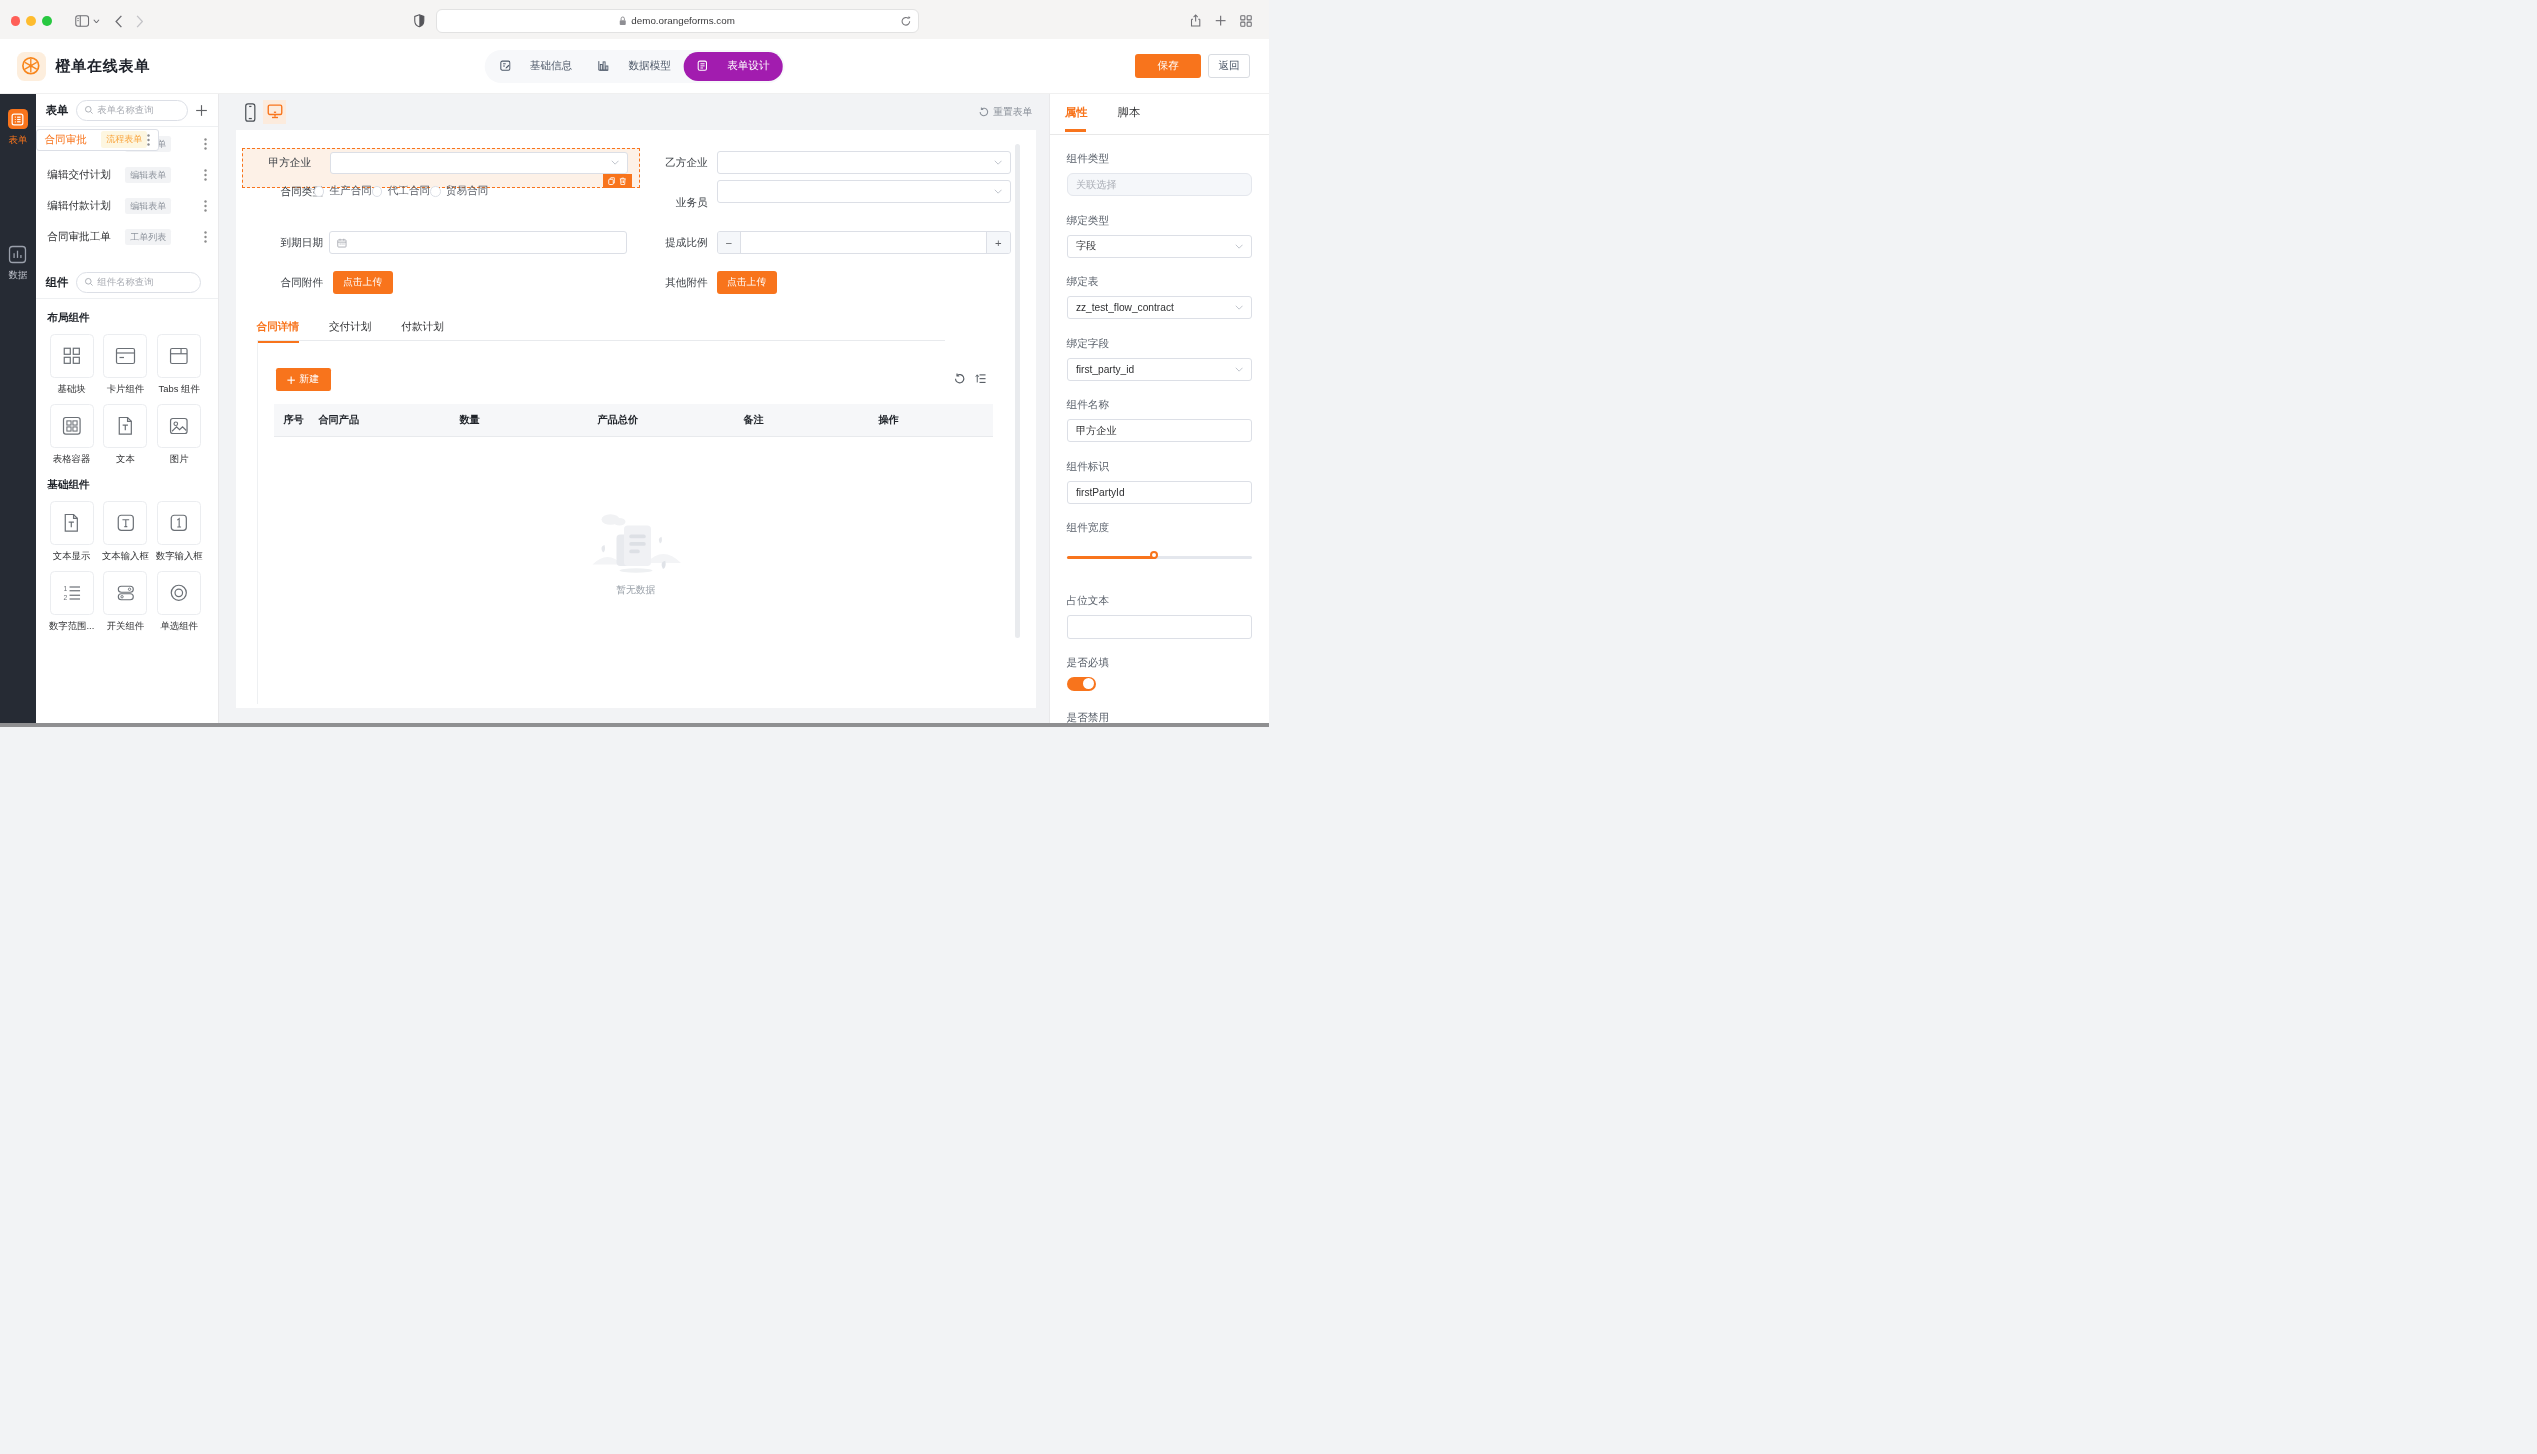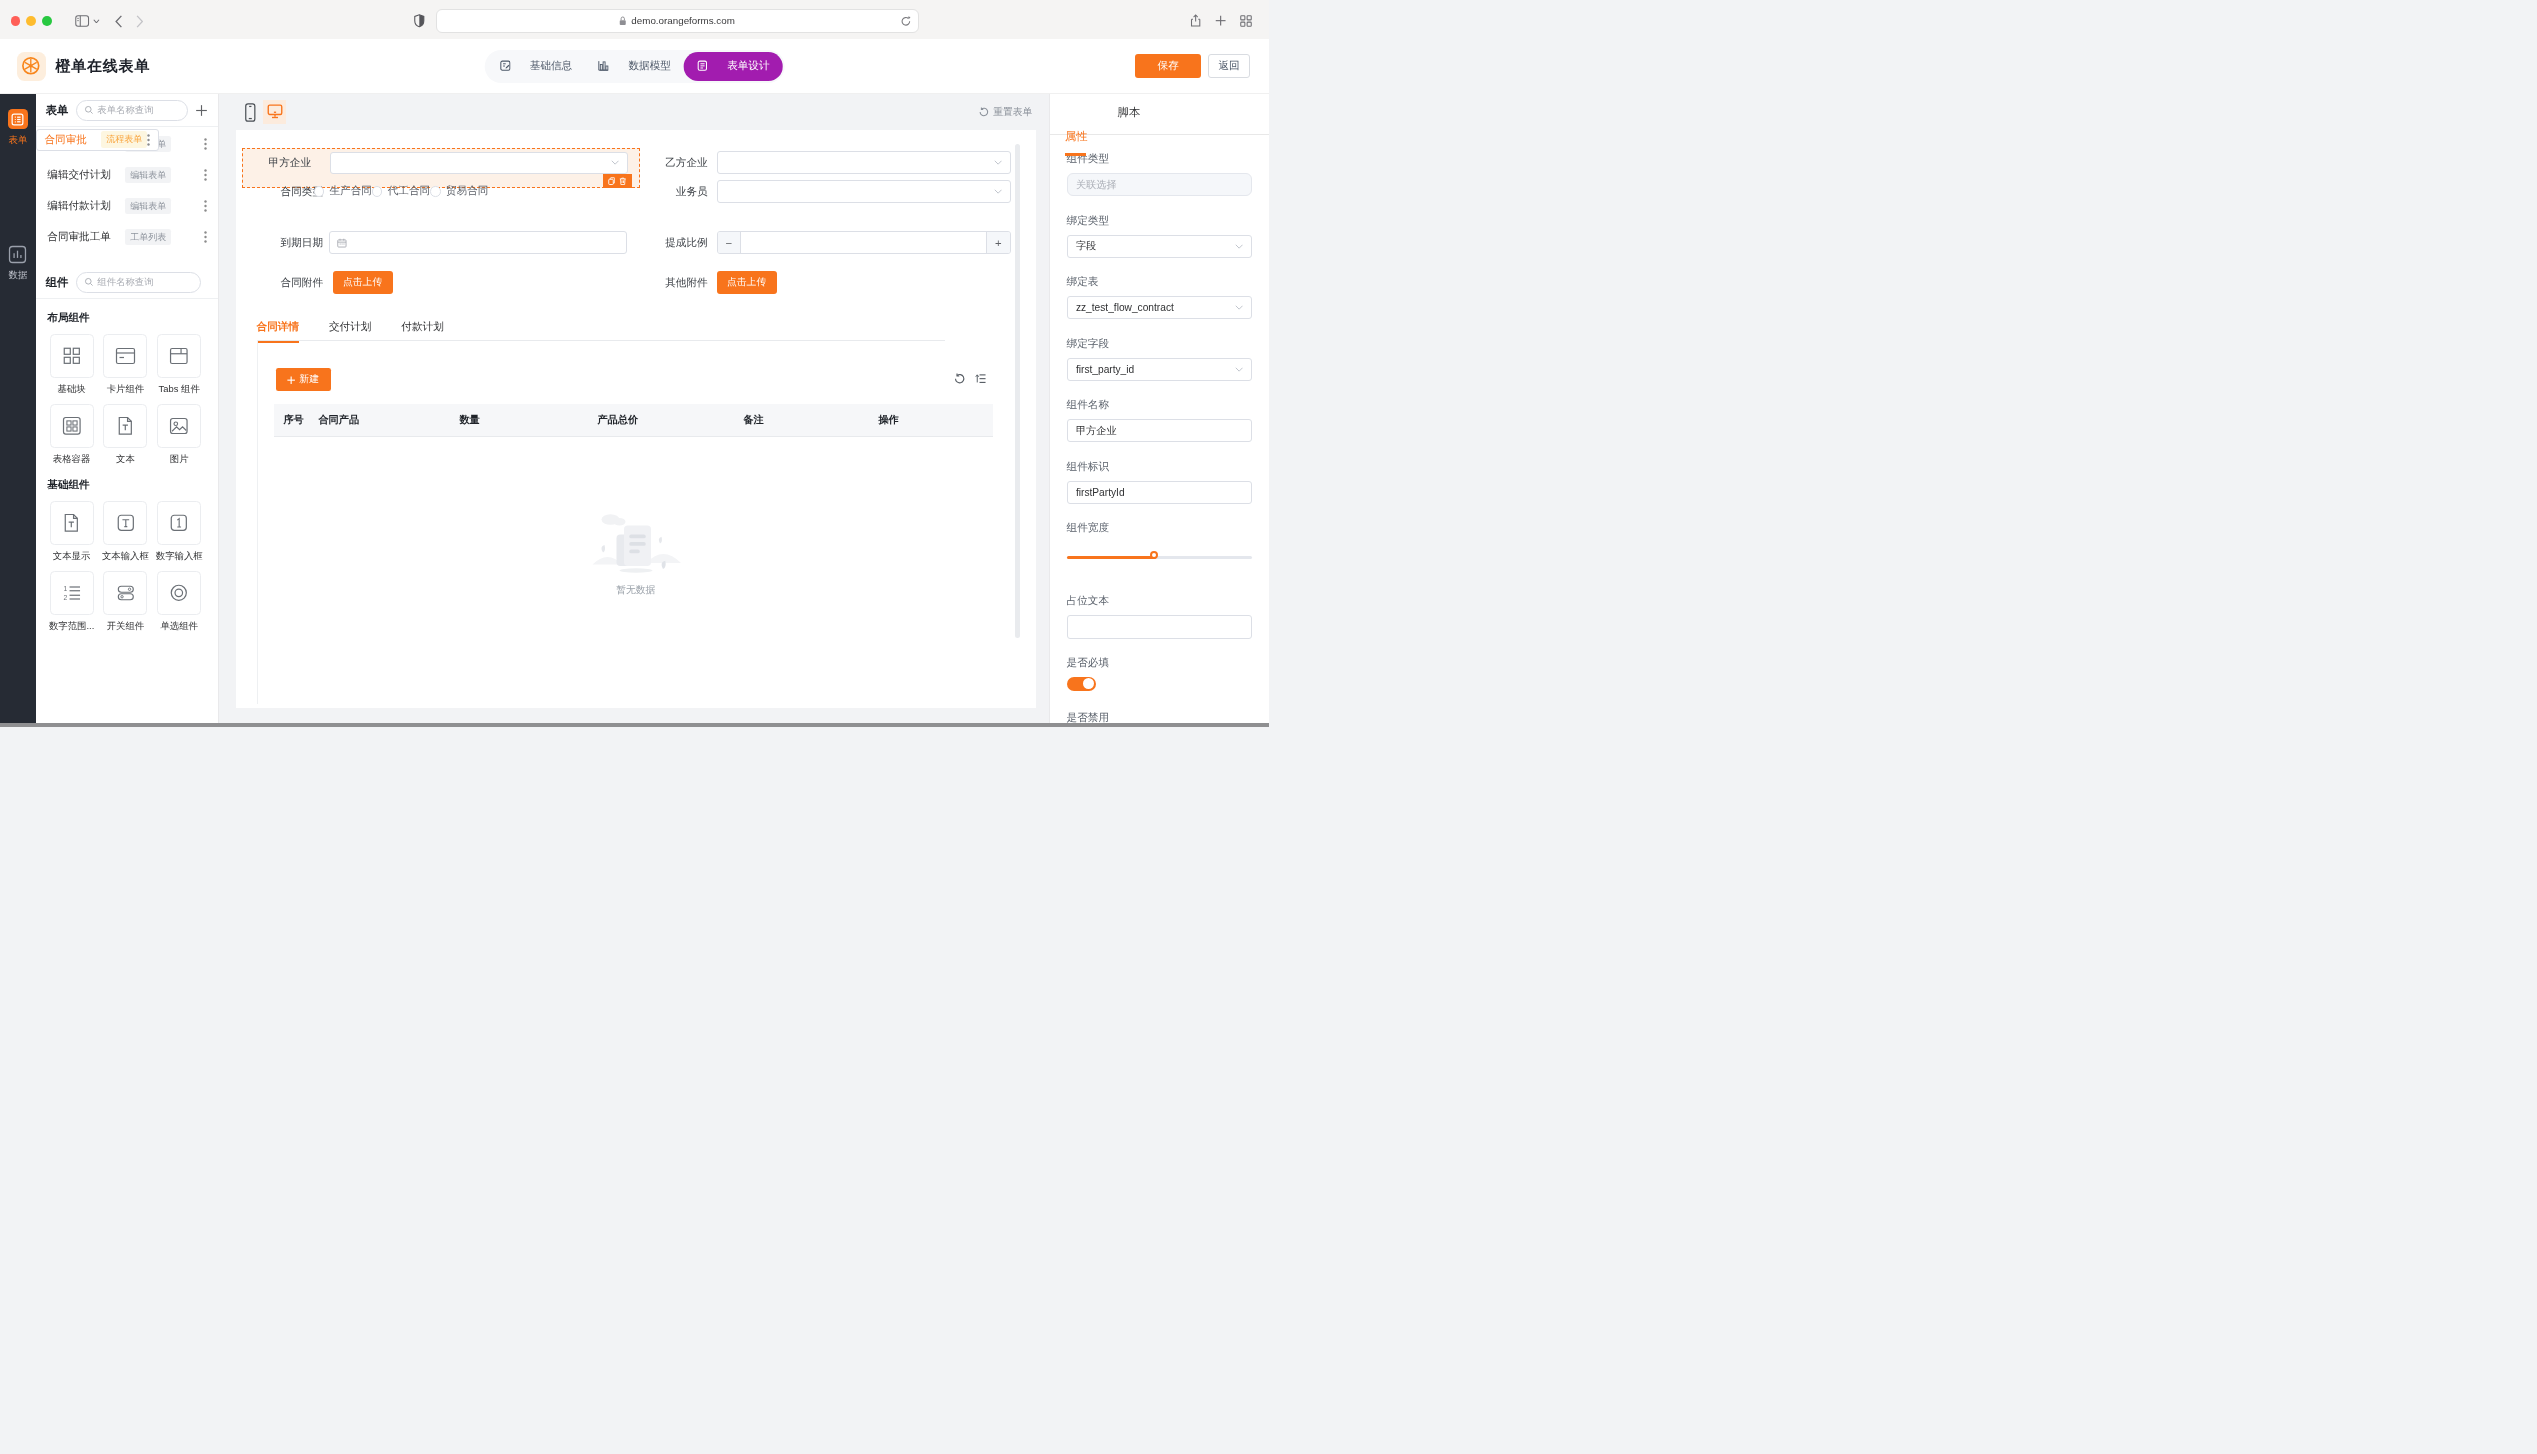--- a/index.html
+++ b/index.html
@@ -100,21 +100,21 @@
   .grid-icons { position:absolute; left:718px; top:243px; display:flex; gap:9.8px; color:#595f66; }
   .thead { position:absolute; left:38px; top:274px; width:719px; height:33px; background:#f6f7f9; border-bottom:0.8px solid #e8eaed; display:flex; align-items:center; padding-left:9.8px; font-size:10.2px; font-weight:bold; color:#1f2329; }
   .th { flex:none; }
   .empty { position:absolute; left:50%; top:376px; transform:translateX(-50%); display:flex; flex-direction:column; align-items:center; }
   .empty-text { margin-top:6px; font-size:9.8px; color:#9aa1a9; }
 
   
   .props { position:absolute; right:0; top:94px; width:220px; bottom:4.5px; background:#fff; border-left:0.8px solid #e9e9eb; overflow:hidden; }
   .ptabs { height:41px; display:flex; align-items:flex-start; padding:10.6px 0 0 15px; border-bottom:0.8px solid #e8e8e8; position:relative; }
   .ptab { font-size:11.3px; color:#303133; margin-right:30px; padding-bottom:12px; position:relative; }
-  .ptab.active { color:#f8741c; font-weight:normal;margin-top:24px; }
+  .ptab.active { color:#f8741c; font-weight:bold; }
   .ptab.active:after { content:""; position:absolute; left:0; width:21px; bottom:0; height:2.3px; background:#f8741c; }
   .pbody { padding:0 16.6px; }
   .plabel { font-size:10.6px; color:#5a616b; margin-top:17.3px; margin-bottom:6.8px; }
   .pctl { height:23.4px; border:0.8px solid #dcdfe6; border-radius:3px; display:flex; align-items:center; padding:0 8.3px; font-size:10.2px; color:#303133; background:#fff; }
   .pctl.disabled { background:#f5f7fa; border-color:#e4e7ed; color:#a9adb5;border-radius:6px; }
   .pctl .chev { margin-left:auto; color:#c0c4cc; }
   .slider { margin-top:16.6px; position:relative; height:10.6px; }
   .sl-track { position:absolute; left:0; right:0; top:3.8px; height:3.8px; border-radius:2.3px; background:#e4e7ed; }
   .sl-fill { position:absolute; left:0; width:48%; top:3.8px; height:3.8px; border-radius:2.3px; background:#f8741c; }
   .sl-knob { position:absolute; left:calc(48% - 6px); top:-0.8px; width:8.3px; height:8.3px; border:2.3px solid #f8741c; background:#fff; border-radius:50%; }
@@ -576,21 +576,21 @@
       <span class="radio">
           <span class="rdot"></span>
           <span>代工合同</span>
         </span>
       <span class="radio">
           <span class="rdot"></span>
           <span>贸易合同</span>
         </span>
     </div>
 
-    <span class="rlabel" style="top:50px">业务员</span>
+    <span class="rlabel" style="top:61px">业务员</span>
     <div class="sel" style="left:481px; top:50px; width:294px">
       <span class="chev">
           <svg width="8.3" height="5.3" viewBox="0 0 11 7">
             <polyline points="1,1 5.5,5.5 10,1" fill="none" stroke="currentColor" stroke-width="1.3"></polyline>
           </svg>
         </span>
     </div>
 
     <span class="flabel" style="left:23.4px; top:101px">到期日期</span>
     <div class="dateinput">

